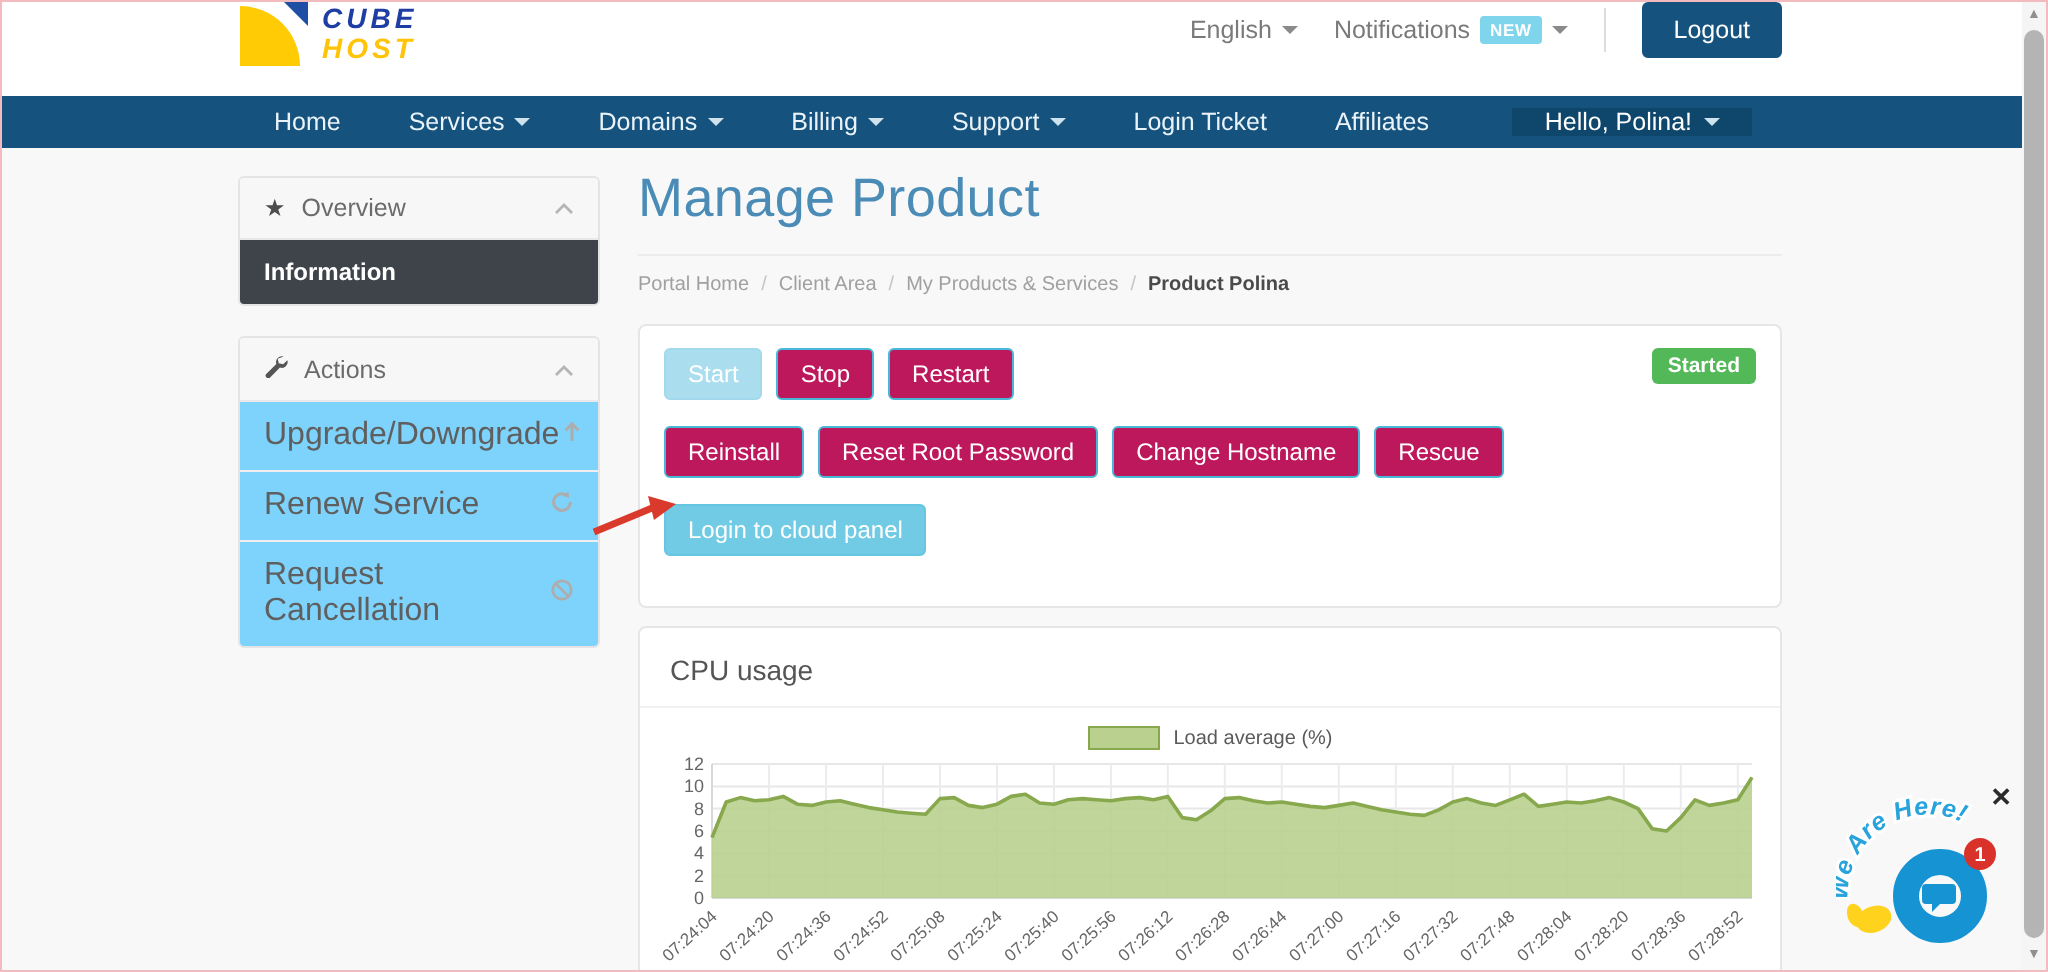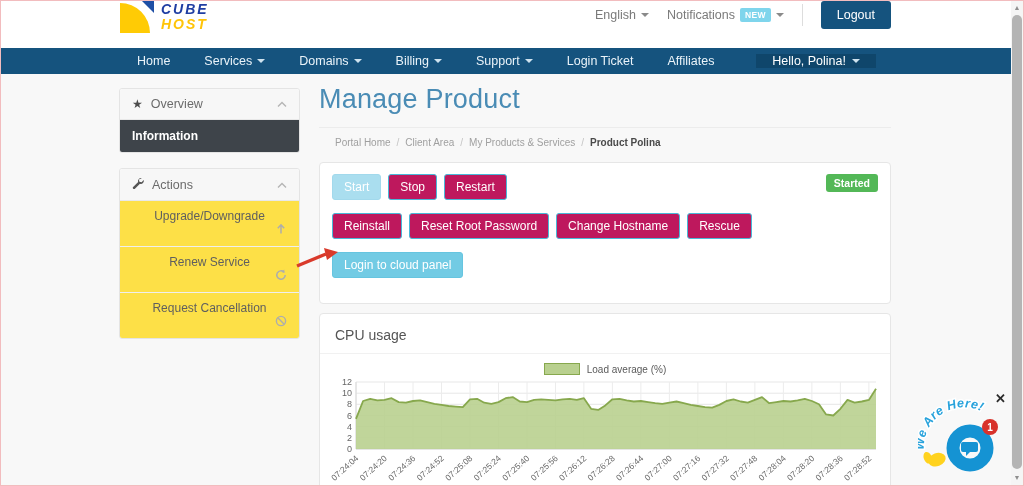--- a/index.html
+++ b/index.html
@@ -32,29 +32,29 @@
 
   
   .content { position:absolute; top:74px; left:1px; right:13px; bottom:1px; background:#f8f8f8; }
 
   
   .sidebar { position:absolute; left:118px; top:14px; width:181px; }
   .side-panel { background:#fff; border:1px solid #e4e4e4; border-radius:3px; margin-bottom:15px; overflow:hidden; }
   .side-head { display:flex; align-items:center; gap:8px; background:#f7f7f7; padding:8px 12px; font-size:12.5px; color:#6b6b6b; border-bottom:1px solid #e8e8e8; cursor:pointer; }
   .side-head .chev { margin-left:auto; color:#b5b5b5; }
   .side-item-dark { background:#3e444a; color:#fff; font-size:12px; font-weight:bold; padding:9px 12px; cursor:pointer; }
-  .side-item { display:flex; align-items:center; font-size:12px; color:#5f5f5f; padding:8px 12px; border-bottom:1px solid #efefef; cursor:pointer; background:#fde047;flex-direction:column; }
+  .side-item { display:flex; align-items:center; font-size:16px; color:#5f5f5f; padding:8px 12px; border-bottom:1px solid #efefef; cursor:pointer; background:#7dd3fc; }
   .side-item:last-child { border-bottom:none; }
   .side-item .act-icon { margin-left:auto; color:#adadad; }
   .star { color:#4d4d4d; font-size:12px; }
 
   
   .main { position:absolute; left:318px; top:10px; width:572px; }
   .page-title { color:#4a8cb5; font-size:27px; font-weight:400; letter-spacing:.2px; padding-bottom:12px; border-bottom:1px solid #ececec; }
-  .breadcrumb { display:flex; gap:6px; font-size:10px; color:#a0a0a0; padding:9px 0 14px;margin-left:16px; }
+  .breadcrumb { display:flex; gap:6px; font-size:10px; color:#a0a0a0; padding:9px 0 14px; }
   .breadcrumb .crumb { cursor:pointer; }
   .breadcrumb .crumb.active { color:#4a4a4a; font-weight:bold; cursor:default; }
   .breadcrumb .sep { color:#c5c5c5; }
 
   .card { position:relative; background:#fff; border:1px solid #e6e6e6; border-radius:4px; margin-bottom:9px; }
   .card.controls { padding:11px 12px 12px; }
   .btn-row { display:flex; gap:7px; margin-bottom:13px; align-items:flex-start; }
   .btn-row:last-child { margin-bottom:0; }
   .btn { background:#be185d; border:1px solid #49b8d8; color:#fff; font-size:12px; padding:5px 11px; border-radius:3px; cursor:pointer; font-family:inherit; }
   .btn.disabled { background:#aadeef; border-color:#a2d9ec; cursor:default; }

